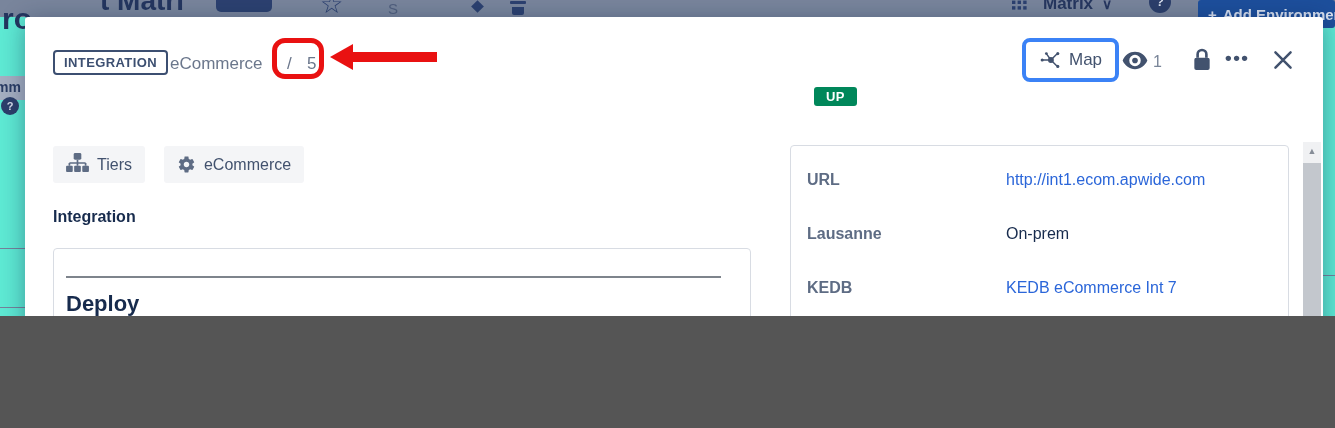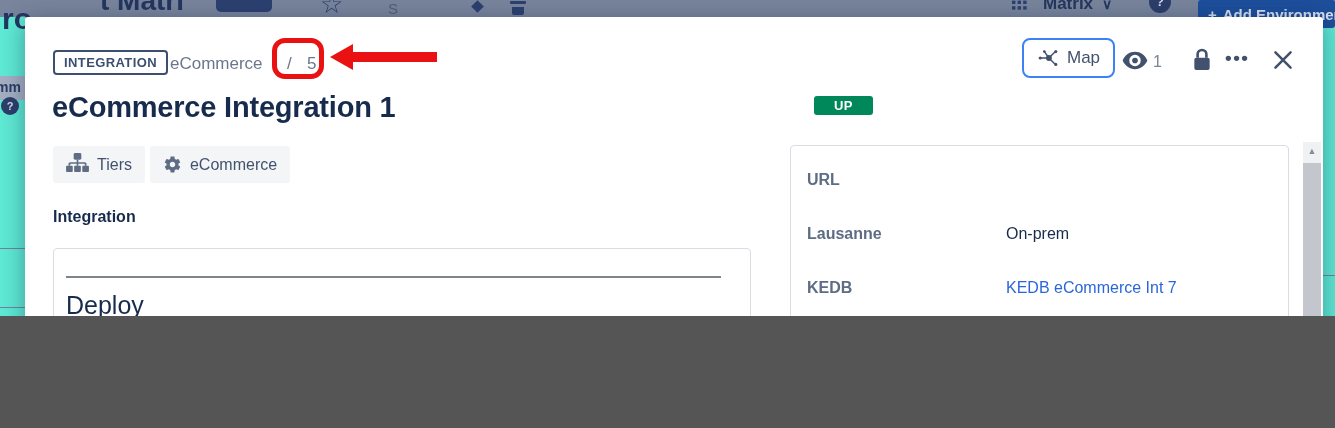--- a/index.html
+++ b/index.html
@@ -56,55 +56,55 @@
     border:5px solid #e91111; border-radius:13px;
   }
   .anno-arrow-head {
     position:absolute; left:305px; top:27px; width:0; height:0;
     border-top:13px solid transparent; border-bottom:13px solid transparent;
     border-right:23px solid #e91111;
   }
   .anno-arrow-body { position:absolute; left:327px; top:35px; width:85px; height:10px; background:#e91111; }
   .modal-title { position:absolute; left:27px; top:74px; font-size:29px; font-weight:700; color:#172B4D; letter-spacing:-.2px; }
 
-  .actions { position:absolute; left:28px; top:129px; display:flex; gap:5px; }
+  .actions { position:absolute; left:28px; top:129px; display:flex; gap:19px; }
   .act-btn {
     display:inline-flex; align-items:center; gap:8px; padding:7px 13px;
     background:#F4F5F7; border:none; border-radius:3px; color:#42526E; font-size:16px;
     font-family:"Liberation Sans", sans-serif; cursor:pointer; height:37px;
   }
   .rot-link { transform:rotate(-45deg); }
 
   .desc-label { position:absolute; left:28px; top:191px; font-size:16px; font-weight:700; color:#172B4D; }
   .desc-box {
     position:absolute; left:28px; top:231px; width:698px; height:199px;
     border:1px solid #D8DCE3; border-radius:4px; background:#fff; overflow:hidden;
   }
   .desc-hr { position:absolute; left:12px; width:655px; height:2px; background:#7E848C; }
   .hr1 { top:27px; } .hr2 { top:160px; }
-  .desc-heading { position:absolute; left:12px; top:42px; font-size:25px; font-weight:400; color:#172B4D; }
+  .desc-heading { position:absolute; left:12px; top:42px; font-size:22px; font-weight:700; color:#172B4D; }
   .desc-list { position:absolute; left:14px; top:92px; padding-left:24px; color:#172B4D; font-size:16px; }
   .desc-list li { line-height:26px; }
 
   .status-badge {
-    position:absolute; left:789px; top:79px; padding:2px 20px; background:#00875A;
+    position:absolute; left:789px; top:70px; padding:2px 12px; background:#00875A;
     color:#fff; font-size:13px; font-weight:700; border-radius:3px; letter-spacing:.3px;
   }
   .detail-card {
     position:absolute; left:765px; top:128px; width:499px; height:300px;
     border:1px solid #D8DCE3; border-radius:4px; background:#fff;
   }
   .detail-row { position:absolute; left:0; width:100%; height:22px; }
   .d-label { position:absolute; left:16px; font-size:16px; font-weight:600; color:#5E6C84; }
   .d-value { position:absolute; left:215px; font-size:16px; color:#172B4D; }
   .d-value.link { color:#2B66D9; cursor:pointer; }
 
   .map-btn {
     position:absolute; left:997px; top:21px; display:inline-flex; align-items:center; gap:8px;
-    padding:7px 13px; background:#fff; border:2px solid #3b82f6; border-radius:8px;
+    padding:7px 13px; background:#fff; border:4px solid #3b82f6; border-radius:8px;
     color:#42526E; font-size:17px; cursor:pointer; font-family:"Liberation Sans", sans-serif;
   }
   .tb-icon { position:absolute; cursor:pointer; background:none; border:none; padding:0; }
   .watch-count { position:absolute; left:1128px; top:36px; font-size:16px; color:#7a8699; }
   .more-dots { position:absolute; left:1200px; top:30px; font-size:19px; font-weight:700; color:#42526E; letter-spacing:1.5px; cursor:pointer; }
 
   .scrollbar { position:absolute; left:1278px; top:125px; width:18px; height:305px; background:#f0f1f3; }
   .scroll-arrow { width:18px; height:18px; text-align:center; font-size:9px; line-height:18px; color:#868d97; }
   .scroll-thumb { position:absolute; left:0; top:21px; width:18px; height:284px; background:#c3c7cd; }
 </style>
@@ -157,21 +157,20 @@
 
     <div class="type-badge">INTEGRATION</div>
     <div class="crumb crumb-cat">eCommerce</div>
     <div class="crumb crumb-sep">/</div>
     <div class="crumb crumb-num">5</div>
 
     <div class="anno-rect"></div>
     <div class="anno-arrow-head"></div>
     <div class="anno-arrow-body"></div>
 
-    <h1 class="modal-title">eCommerce Integration 1</h1>
 
     <div class="actions">
       <button class="act-btn">
         <span>
           <svg width="23" height="20" viewBox="0 0 24 21">
             <rect x="8" y="0" width="8" height="7" rx="1.5" fill="#5E6C84"></rect>
             <path d="M12 7v3.5 M3.5 10.5v3 M12 10.5v3 M20.5 10.5v3 M3.5 10.5h17" stroke="#5E6C84" stroke-width="1.8" fill="none"></path>
             <rect x="0" y="13.5" width="7" height="6.5" rx="1" fill="#5E6C84"></rect>
             <rect x="8.5" y="13.5" width="7" height="6.5" rx="1" fill="#5E6C84"></rect>
             <rect x="17" y="13.5" width="7" height="6.5" rx="1" fill="#5E6C84"></rect>
@@ -194,20 +193,21 @@
       <div class="desc-hr hr1"></div>
       <div class="desc-heading">Deploy</div>
       <div class="desc-hr hr2"></div>
     </div>
 
     <div class="status-badge">UP</div>
 
     <div class="detail-card">
       <div class="detail-row" style="top:25px">
         <span class="d-label">URL</span>
+        <span class="d-value link">http://int1.ecom.apwide.com</span>
       </div>
       <div class="detail-row" style="top:79px">
         <span class="d-label">Lausanne</span>
         <span class="d-value">On-prem</span>
       </div>
       <div class="detail-row" style="top:133px">
         <span class="d-label">KEDB</span>
         <span class="d-value link">KEDB eCommerce Int 7</span>
       </div>
     </div>

